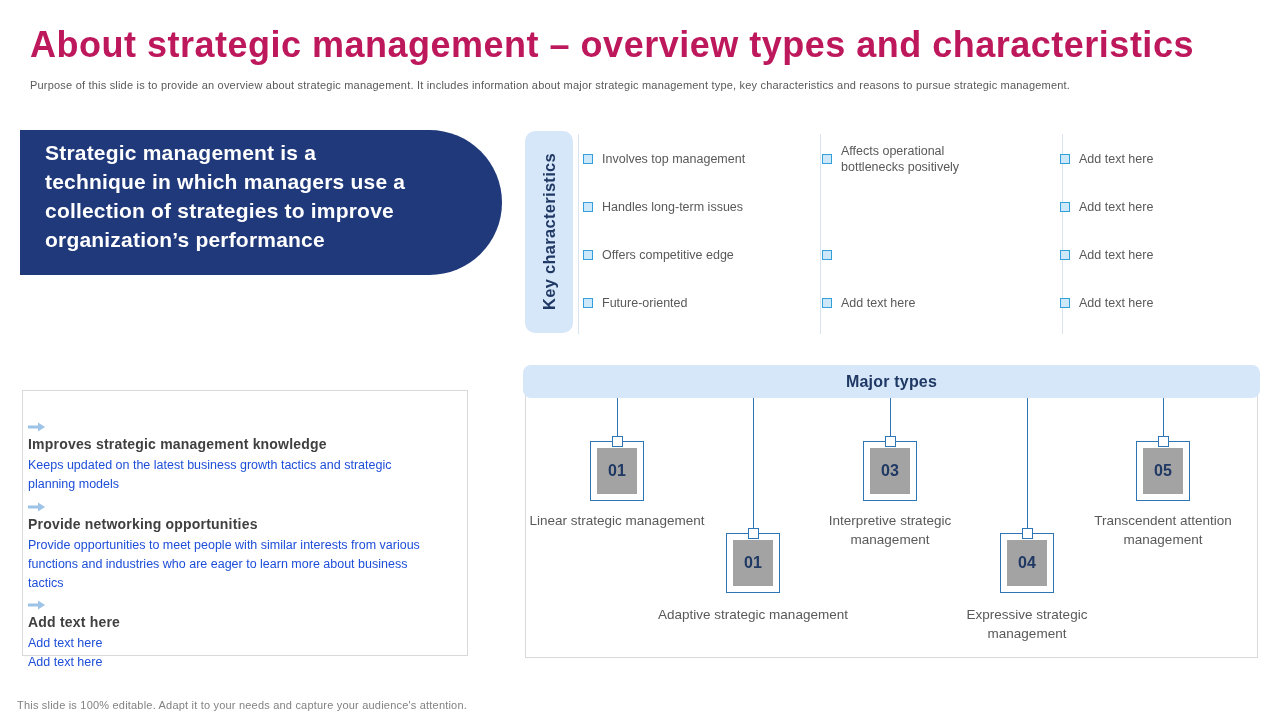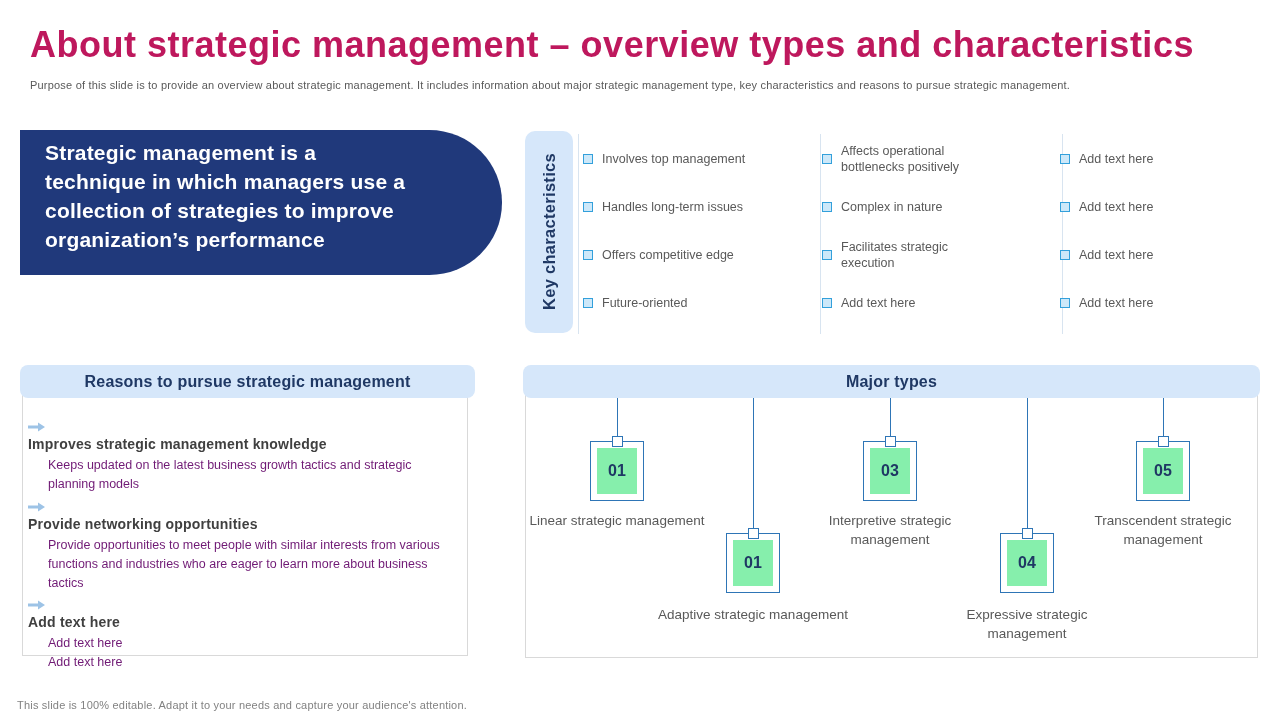--- a/index.html
+++ b/index.html
@@ -70,37 +70,37 @@
     font-size: 16px; font-weight: 700; color: #1F3864; letter-spacing: 0.2px;
     z-index: 3;
   }
 
   
   .reasons-panel { position: absolute; left: 20px; top: 365px; width: 455px; height: 294px; }
   .reasons-panel .panel-box { left: 2px; top: 25px; width: 446px; height: 266px; z-index: 1; }
   .reason-item { position: absolute; left: 8px; width: 430px; z-index: 2; display: flex; flex-direction: column; }
   .reason-arrow { flex: 0 0 18px; margin: 3px 4px 0 0; }
   .reason-title { font-size: 14px; font-weight: 700; color: #404040; margin-bottom: 4px; letter-spacing: 0.2px; }
-  .reason-desc { font-size: 12.5px; color: #701a75; line-height: 19px; white-space: pre-line; margin-left: 20px; }
+  .reason-desc { font-size: 12.5px; color: #1d4ed8; line-height: 19px; white-space: pre-line; }
 
   
   .types-panel { position: absolute; left: 523px; top: 365px; width: 737px; height: 293px; }
   .types-panel .panel-box { left: 2px; top: 25px; width: 733px; height: 268px; z-index: 1; }
   .type-line { position: absolute; width: 1px; background: #2E75B6; top: 33px; z-index: 2; }
   .type-connector {
     position: absolute; width: 11px; height: 11px;
     background: #ffffff; border: 1px solid #2E75B6; z-index: 4;
   }
   .type-box {
     position: absolute; width: 54px; height: 60px;
     background: #ffffff; border: 1px solid #2E75B6; z-index: 3;
     display: flex; align-items: center; justify-content: center;
   }
   .type-box-inner {
-    width: 40px; height: 46px; background: #86efac;
+    width: 40px; height: 46px; background: #a3a3a3;
     display: flex; align-items: center; justify-content: center;
     font-size: 16px; font-weight: 700; color: #1F3864;
   }
   .type-label {
     position: absolute; width: 190px; text-align: center; z-index: 2;
     font-size: 13.5px; color: #595959; line-height: 19px;
   }
 
   
   .footer {
@@ -142,27 +142,22 @@
   </div>
   <div class="kc-cell" style="left:583px; top:284px; width:230px">
     <span class="checkbox"></span>
     <span>Future-oriented</span>
   </div>
 
   <div class="kc-cell" style="left:822px; top:140px; width:165px">
     <span class="checkbox"></span>
     <span>Affects operational bottlenecks positively</span>
   </div>
-  <div class="kc-cell" style="left:822px; top:188px; width:235px">
-    <span class="checkbox"></span>
-    <span>Complex in nature</span>
-  </div>
   <div class="kc-cell" style="left:822px; top:236px; width:150px">
     <span class="checkbox"></span>
-    <span>Facilitates strategic execution</span>
   </div>
   <div class="kc-cell" style="left:822px; top:284px; width:235px">
     <span class="checkbox"></span>
     <span>Add text here</span>
   </div>
 
   <div class="kc-cell" style="left:1060px; top:140px; width:195px">
     <span class="checkbox"></span>
     <span>Add text here</span>
   </div>
@@ -174,21 +169,20 @@
     <span class="checkbox"></span>
     <span>Add text here</span>
   </div>
   <div class="kc-cell" style="left:1060px; top:284px; width:195px">
     <span class="checkbox"></span>
     <span>Add text here</span>
   </div>
 
   <div class="reasons-panel">
     <div class="panel-box"></div>
-    <div class="panel-header">Reasons to pursue strategic management</div>
 
     <div class="reason-item" style="top:50px">
       <svg class="reason-arrow" width="18" height="11" viewBox="0 0 18 11">
         <path d="M0 4 H10 V1 L17 5.5 L10 10 V7 H0 Z" fill="#9DC3E6"></path>
       </svg>
       <div>
         <div class="reason-title">Improves strategic management knowledge</div>
         <div class="reason-desc" style="width:392px">Keeps updated on the latest business growth  tactics and strategic planning  models</div>
       </div>
     </div>
@@ -244,18 +238,18 @@
       <div class="type-box-inner">04</div>
     </div>
     <div class="type-box" style="left:613px; top:76px">
       <div class="type-box-inner">05</div>
     </div>
 
     <div class="type-label" style="left:-1px;  top:146px">Linear strategic management</div>
     <div class="type-label" style="left:135px; top:240px">Adaptive strategic management</div>
     <div class="type-label" style="left:272px; top:146px">Interpretive  strategic management</div>
     <div class="type-label" style="left:409px; top:240px">Expressive strategic management</div>
-    <div class="type-label" style="left:545px; top:146px">Transcendent  strategic management</div>
+    <div class="type-label" style="left:545px; top:146px">Transcendent  attention management</div>
   </div>
 
   <div class="footer">This slide is 100% editable. Adapt it to your needs and capture your audience's attention.</div>
 
 </div>
 
 </body></html>

